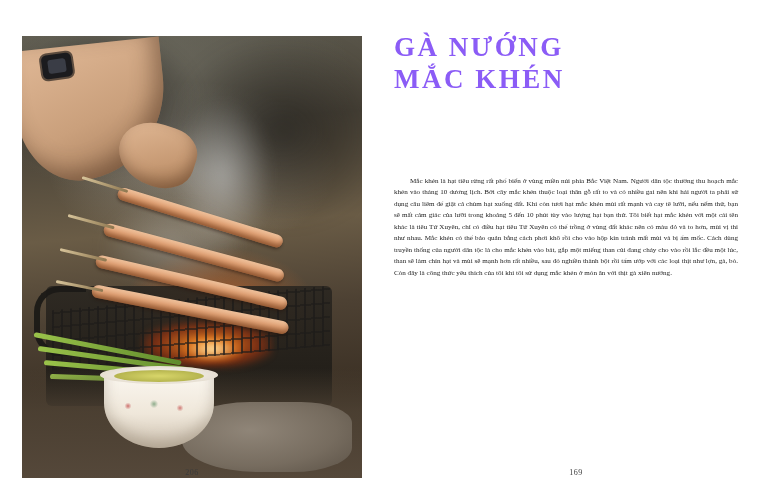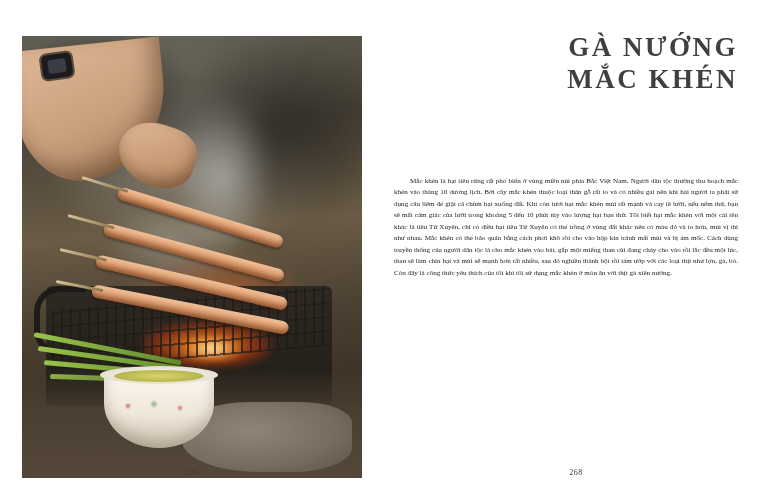--- a/index.html
+++ b/index.html
@@ -242,22 +242,22 @@
     text-align: center;
     font-size: 8px;
     letter-spacing: 0.5px;
     color: #3a3a3a;
     font-family: "Liberation Serif", serif;
   }
   .page-left .folio { padding-right: 0; }
 
   
   .title {
-    text-align: right;
-    color: #404040;
+    text-align: left;
+    color: #8b5cf6;
     font-family: "Liberation Serif", serif;
     font-weight: bold;
     letter-spacing: 2.5px;
     line-height: 1.18;
     margin-top: 14px;
     margin-right: 2px;
   }
   .title .line {
     display: block;
     font-size: 27px;
@@ -327,16 +327,16 @@
     </div>
     <div class="folio">206</div>
   </div>
 
   <div class="page page-right">
     <h1 class="title">
       <span class="line">GÀ NƯỚNG</span>
       <span class="line">MẮC KHÉN</span>
     </h1>
     <p class="body-copy">Mắc khén là hạt tiêu rừng rất phổ biến ở vùng miền núi phía Bắc Việt Nam. Người dân tộc thường thu hoạch mắc khén vào tháng 10 dương lịch. Bởi cây mắc khén thuộc loại thân gỗ rất to và có nhiều gai nên khi hái người ta phải sử dụng câu liêm để giật cả chùm hạt xuống đất. Khi còn tươi hạt mắc khén mùi rất mạnh và cay tê lưỡi, nếu nếm thử, bạn sẽ mất cảm giác của lưỡi trong khoảng 5 đến 10 phút tùy vào lượng hạt bạn thử. Tôi biết hạt mắc khén với một cái tên khác là tiêu Tứ Xuyên, chỉ có điều hạt tiêu Tứ Xuyên có thể trồng ở vùng đất khác nên có màu đỏ và to hơn, mùi vị thì như nhau. Mắc khén có thể bảo quản bằng cách phơi khô rồi cho vào hộp kín tránh mất mùi và bị ẩm mốc. Cách dùng truyền thống của người dân tộc là cho mắc khén vào bát, gắp một miếng than củi đang cháy cho vào rồi lắc đều một lúc, than sẽ làm chín hạt và mùi sẽ mạnh hơn rất nhiều, sau đó nghiền thành bột rồi tẩm ướp với các loại thịt như lợn, gà, bò. Còn đây là công thức yêu thích của tôi khi tôi sử dụng mắc khén ở món ăn với thịt gà xiên nướng.</p>
-    <div class="folio">268</div>
+    <div class="folio">169</div>
   </div>
 
 </div>
 
 </body></html>

